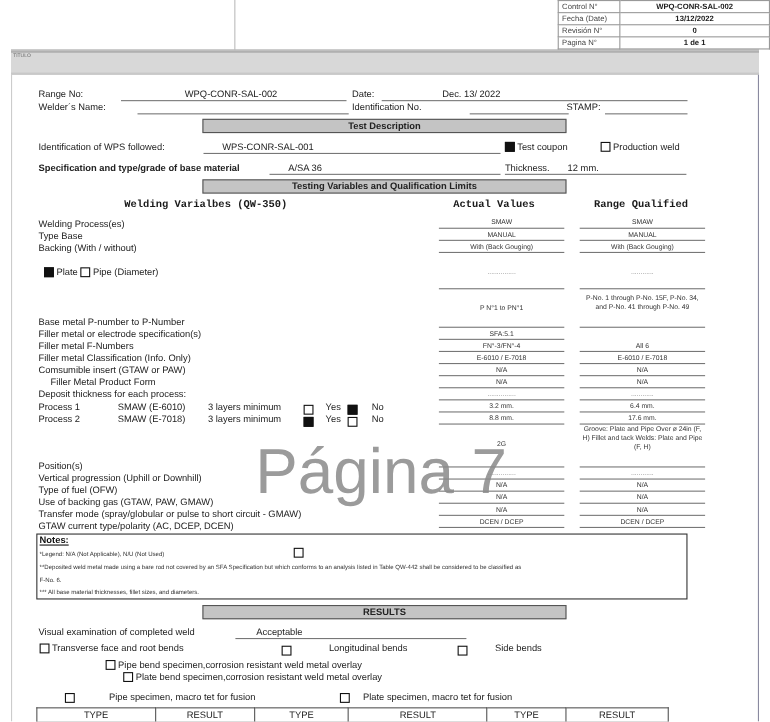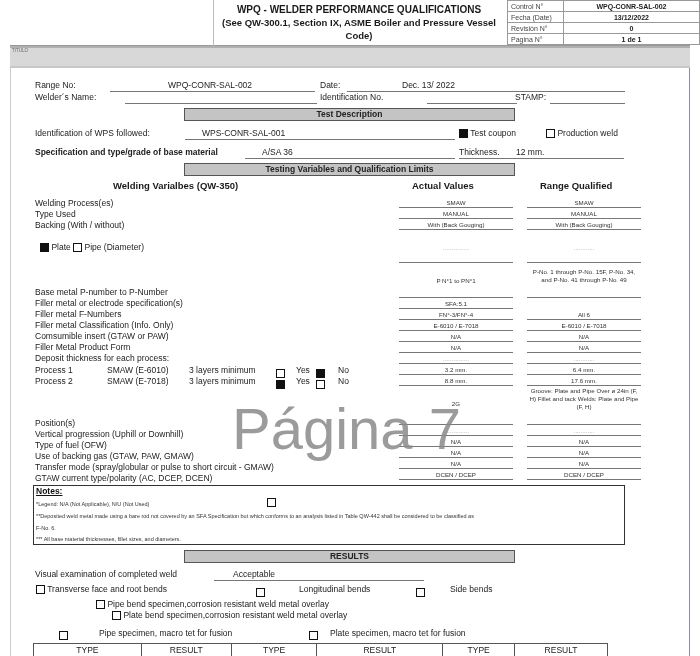--- a/index.html
+++ b/index.html
@@ -21,21 +21,21 @@
 
   .page { position: absolute; left: 10px; top: 68px; width: 680px; height: 588px; border-left: 1px solid #ccc; border-right: 1px solid #8a8aa0; }
 
   .abs { position: absolute; white-space: nowrap; }
   .lbl { font-size: 8.5px; color: #222; }
   .val { font-size: 8.5px; color: #222; }
   .uline { position: absolute; border-bottom: 1px solid #777; height: 0; }
 
   .secbar { position: absolute; background: #c4c4c4; border: 1px solid #555; height: 13px; text-align: center; font-weight: bold; font-size: 8.5px; line-height: 11px; color: #222; }
 
-  .colhdr { font-weight: bold; font-size: 9.5px; }
+  .colhdr { font-weight: bold; font-size: 9.5px; font-family: Liberation Mono, monospace; }
 
   .cell { position: absolute; width: 114px; text-align: center; font-size: 6.2px; color: #333; border-bottom: 1px solid #777; line-height: 9px; }
   .cell.multi { white-space: normal; line-height: 8px; }
   .cell.dots { color: #888; letter-spacing: 0; }
 
   .cb { display: inline-block; width: 9px; height: 9px; border: 1.5px solid #111; vertical-align: middle; background: #fff; }
   .cb.on { background: #111; }
 
   .watermark { position: absolute; left: 232px; top: 395px; font-size: 58px; color: #8a8a8a; opacity: 0.85; font-family: "Liberation Sans", sans-serif; }
 
@@ -44,25 +44,20 @@
   .notes .n { position: absolute; left: 2px; white-space: nowrap; }
 
   .results-table { position: absolute; left: 33px; top: 643px; width: 575px; border-collapse: collapse; font-size: 8.5px; }
   .results-table th { border: 1px solid #555; font-weight: normal; height: 13px; text-align: center; }
 </style>
 </head>
 <body>
 
 <div class="hdr">
   <div class="hdr-left"></div>
-  <div class="hdr-title">
-    <div class="t1">WPQ -  WELDER PERFORMANCE QUALIFICATIONS</div>
-    <div>(See QW-300.1, Section IX, ASME Boiler and Pressure Vessel</div>
-    <div>Code)</div>
-  </div>
   <table class="ctrl">
     <tbody>
         <tr>
           <td class="k">Control N°</td>
           <td class="v">WPQ-CONR-SAL-002</td>
         </tr>
     <tr>
           <td class="k">Fecha (Date)</td>
           <td class="v">13/12/2022</td>
         </tr>
@@ -118,36 +113,36 @@
 <span class="abs lbl" style="left:459px;top:147px;">Thickness.</span>
 <span class="abs val" style="left:516px;top:147px;">12 mm.</span>
 <div class="uline" style="left:459px;top:158px;width:165px;"></div>
 
 <div class="secbar" style="left:184px;top:163px;width:331px;">Testing Variables and Qualification Limits</div>
 <span class="abs colhdr" style="left:113px;top:180px;">Welding Varialbes (QW-350)</span>
 <span class="abs colhdr" style="left:412px;top:180px;">Actual Values</span>
 <span class="abs colhdr" style="left:540px;top:180px;">Range Qualified</span>
 
 <span class="abs lbl" style="left:35px;top:198px;">Welding Process(es)</span>
-<span class="abs lbl" style="left:35px;top:209px;">Type Used</span>
+<span class="abs lbl" style="left:35px;top:209px;">Type Base</span>
 <span class="abs lbl" style="left:35px;top:220px;">Backing (With / without)</span>
 
 <span class="abs lbl" style="left:40px;top:242px;">
   <span class="cb on"></span>
   <span>Plate</span>
   <span class="cb"></span>
   <span>Pipe (Diameter)</span>
 </span>
 
 <span class="abs lbl" style="left:35px;top:287px;">Base metal P-number to P-Number</span>
 <span class="abs lbl" style="left:35px;top:298px;">Filler metal or electrode specification(s)</span>
 <span class="abs lbl" style="left:35px;top:309px;">Filler metal F-Numbers</span>
 <span class="abs lbl" style="left:35px;top:320px;">Filler metal Classification (Info. Only)</span>
 <span class="abs lbl" style="left:35px;top:331px;">Comsumible insert (GTAW or PAW)</span>
-<span class="abs lbl" style="left:35px;top:342px;">Filler Metal Product Form</span>
+<span class="abs lbl" style="left:46px;top:342px;">Filler Metal Product Form</span>
 <span class="abs lbl" style="left:35px;top:353px;">Deposit thickness for each process:</span>
 
 <span class="abs lbl" style="left:35px;top:365px;">Process 1</span>
 <span class="abs lbl" style="left:107px;top:365px;">SMAW (E-6010)</span>
 <span class="abs lbl" style="left:189px;top:365px;">3 layers minimum</span>
 <span class="abs" style="left:276px;top:364px;"><span class="cb"></span></span>
 <span class="abs lbl" style="left:296px;top:365px;">Yes</span>
 <span class="abs" style="left:316px;top:364px;"><span class="cb on"></span></span>
 <span class="abs lbl" style="left:338px;top:365px;">No</span>
 

